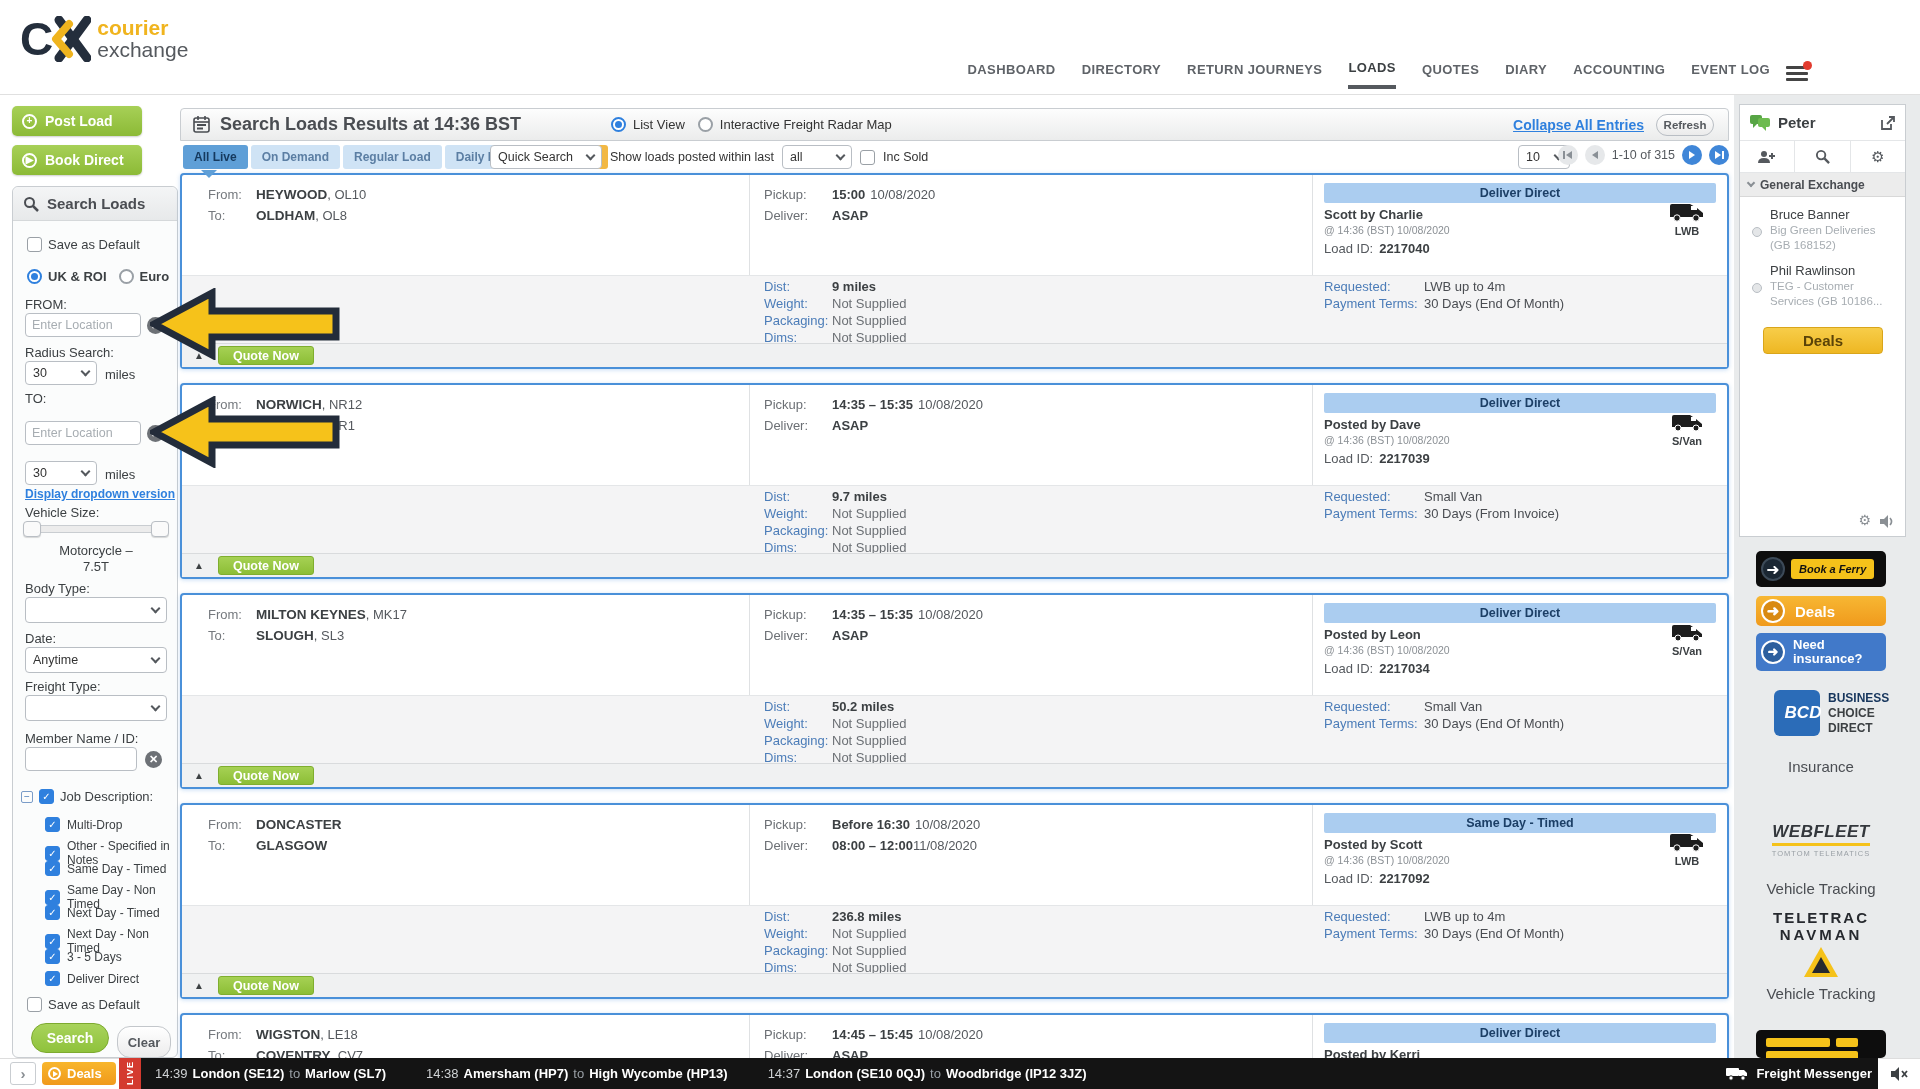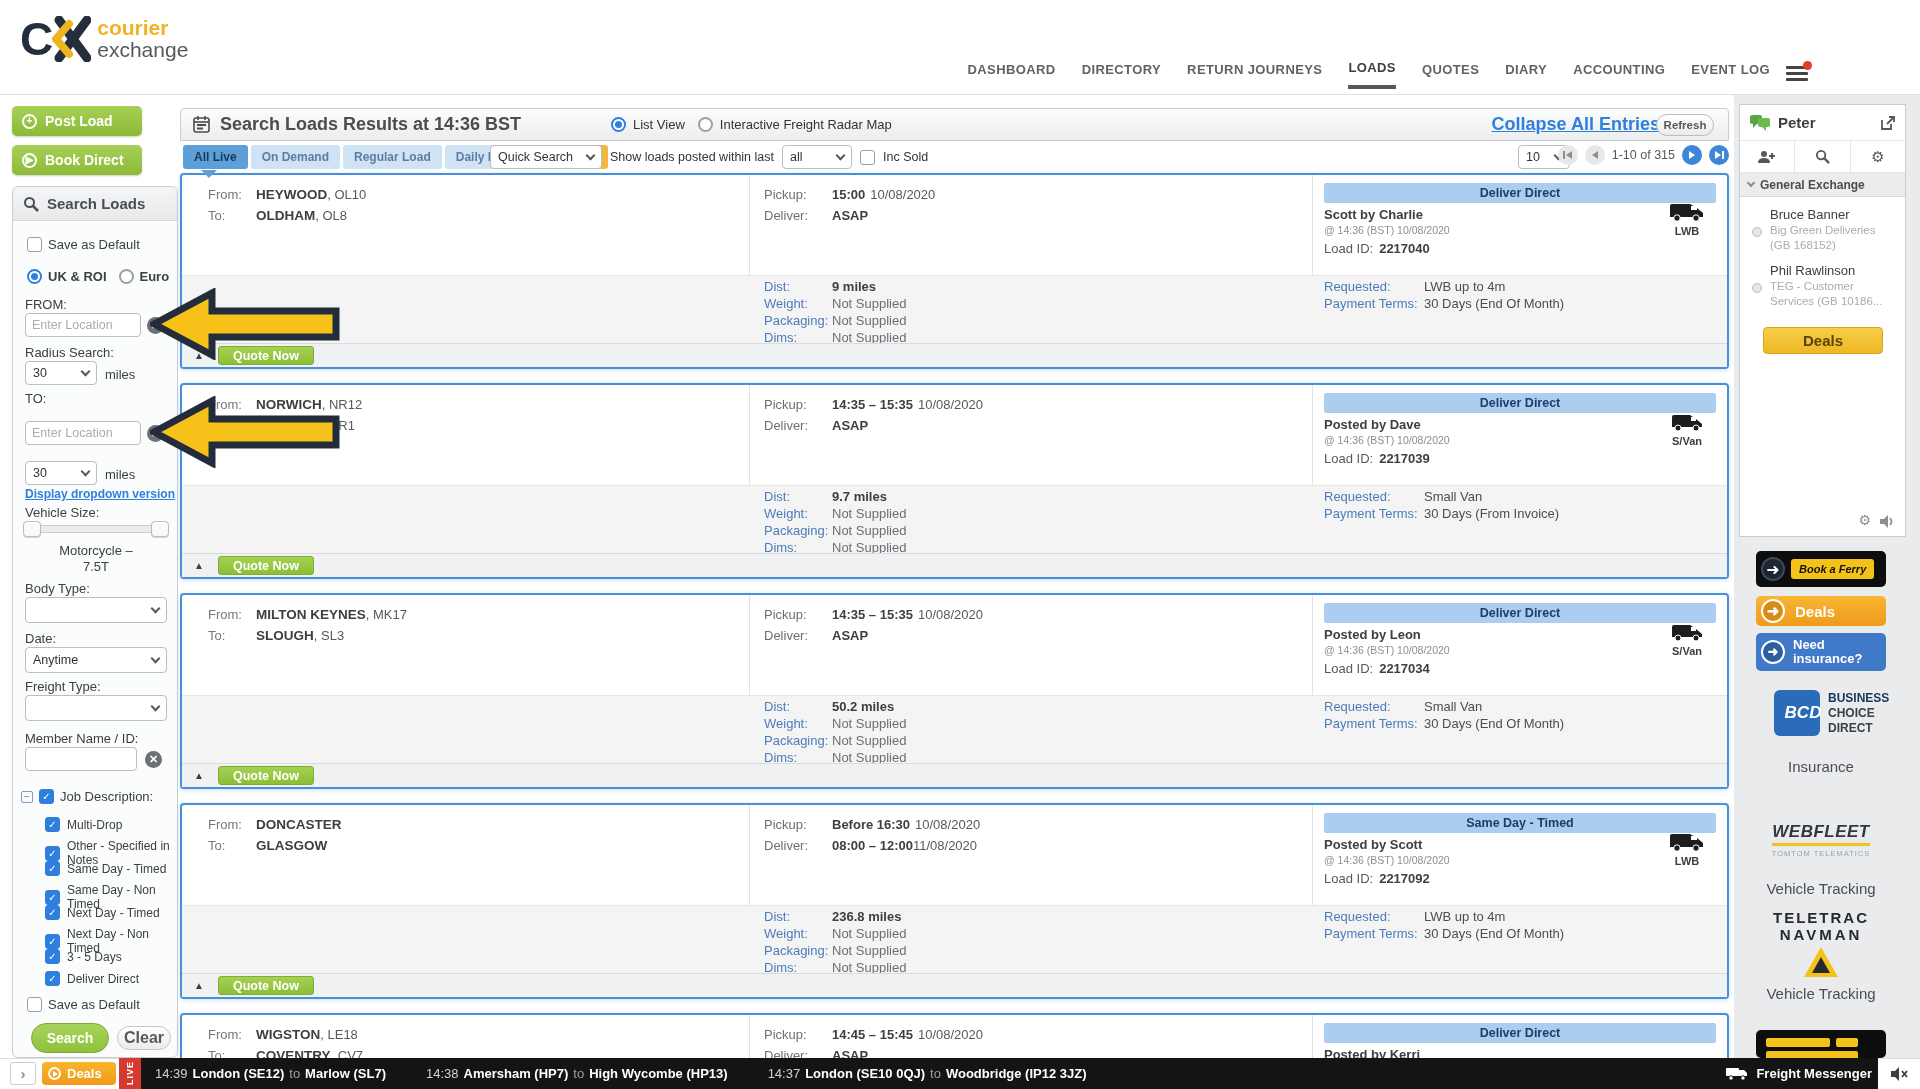--- a/index.html
+++ b/index.html
@@ -51,21 +51,21 @@
   .rad.on:after { content:""; position:absolute; left:2px; top:2px; width:7px; height:7px; border-radius:50%; background:#2f80de; }
   .rrow { position:absolute; display:flex; align-items:center; gap:6px; font-size:13px; color:#3c4043; }
   .blink { color:#2f80de; font-weight:bold; text-decoration:underline; font-size:12px; cursor:pointer; }
   .jrow { position:absolute; left:32px; display:flex; align-items:center; gap:7px; font-size:12px; color:#3c4043; }
 
   
   .rtitle { position:absolute; left:180px; top:108px; width:1549px; height:33px; background:linear-gradient(#fdfdfd,#ebecec);
             border:1px solid #c9cdd1; border-radius:4px 4px 0 0; display:flex; align-items:center; padding-left:12px; gap:10px; }
   .rtitle h1 { font-size:18px; font-weight:bold; color:#4a4d52; }
   .viewgrp { position:absolute; left:430px; display:flex; align-items:center; gap:7px; font-size:13px; color:#333; }
-  .collapse { position:absolute; right:68px; font-size:18px; }
+  .collapse { position:absolute; right:84px; font-size:14px; }
   .refresh { position:absolute; right:14px; width:58px; height:22px; border:1px solid #b9bec4; border-radius:11px;
              background:linear-gradient(#fff,#ebebeb); font-size:11.5px; font-weight:bold; color:#55595e;
              display:flex; align-items:center; justify-content:center; cursor:pointer; }
   .tabs { position:absolute; left:183px; top:145px; display:flex; gap:3px; }
   .tab { padding:5px 11px; font-size:12px; font-weight:bold; border-radius:3px; cursor:pointer;
          background:#cfe3f5; color:#5b7ea3; }
   .tab.active { background:#5f9fd7; color:#15395e; }
   .tab.quotes { background:#f2b844; color:#6a4d14; }
   .tctrl { position:absolute; left:490px; top:145px; display:flex; align-items:center; gap:8px; font-size:12.5px; color:#333; }
   .selbox { position:relative; height:24px; background:#fff; border:1px solid #b9bec4; border-radius:4px;
@@ -322,21 +322,21 @@
       <span class="cb on">✓</span>
       <span>Deliver Direct</span>
     </div>
   <div class="rrow" style="left:14px; top:810px">
     <span class="cb"></span>
     <span>Save as Default</span>
   </div>
   <div class="abs" style="left:18px; top:836px; width:78px; height:30px; border-radius:16px; background:linear-gradient(#a8d35b,#8fc23c); border:1px solid #7daa2f; color:#fff; font-weight:bold; font-size:14px; display:flex; align-items:center; justify-content:center; cursor:pointer">
       <span>Search</span>
     </div>
-  <div class="abs" style="left:104px; top:839px; width:54px; height:24px; border-radius:13px; background:linear-gradient(#fff,#ececec); border:1px solid #c3c7cb; color:#55595e; font-weight:bold; font-size:16px; display:flex; align-items:center; justify-content:center; cursor:pointer">
+  <div class="abs" style="left:104px; top:839px; width:54px; height:32px; border-radius:13px; background:linear-gradient(#fff,#ececec); border:1px solid #c3c7cb; color:#55595e; font-weight:bold; font-size:13px; display:flex; align-items:center; justify-content:center; cursor:pointer">
       <span>Clear</span>
     </div>
 </div>
 
 <div class="rtitle">
   <svg width="17" height="17" viewBox="0 0 17 17">
       <rect x="1" y="2" width="15" height="14" rx="2" fill="none" stroke="#4a4d52" stroke-width="1.6"></rect>
       <path d="M1 6 H16" stroke="#4a4d52" stroke-width="1.6"></path>
       <path d="M5 0 V4 M12 0 V4" stroke="#4a4d52" stroke-width="1.6"></path>
       <rect x="4" y="8" width="9" height="2" fill="#4a4d52"></rect>

